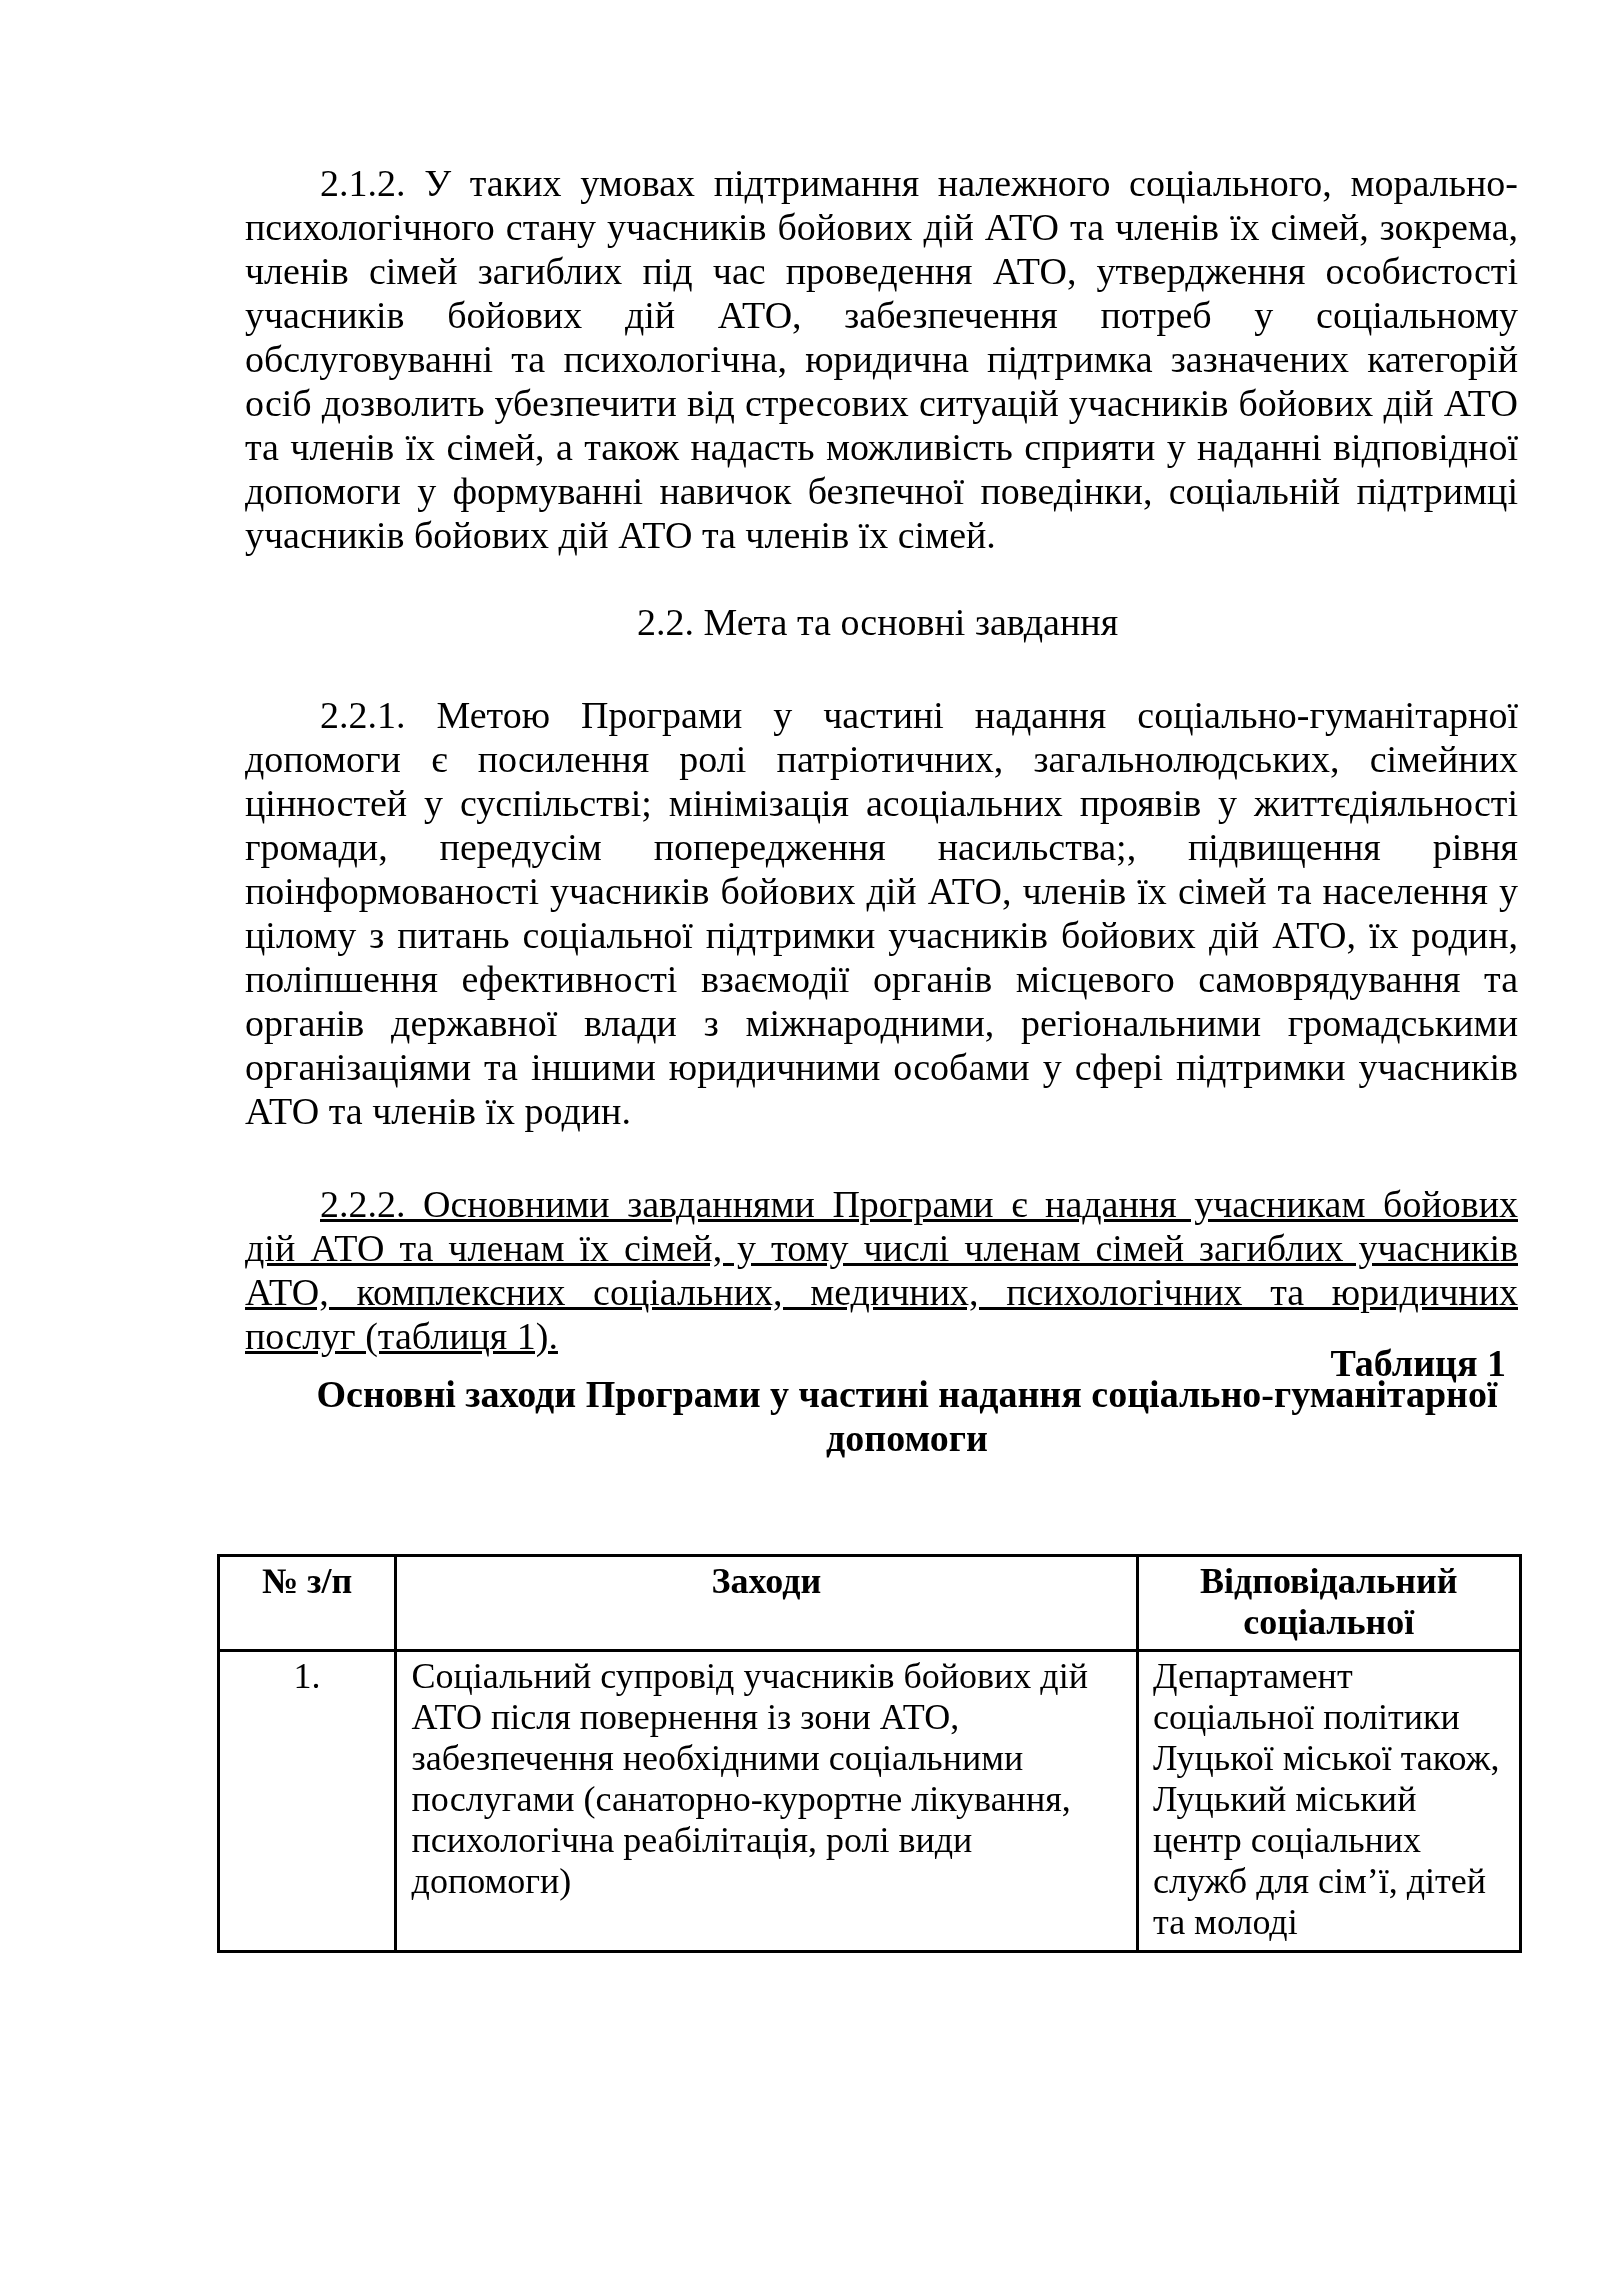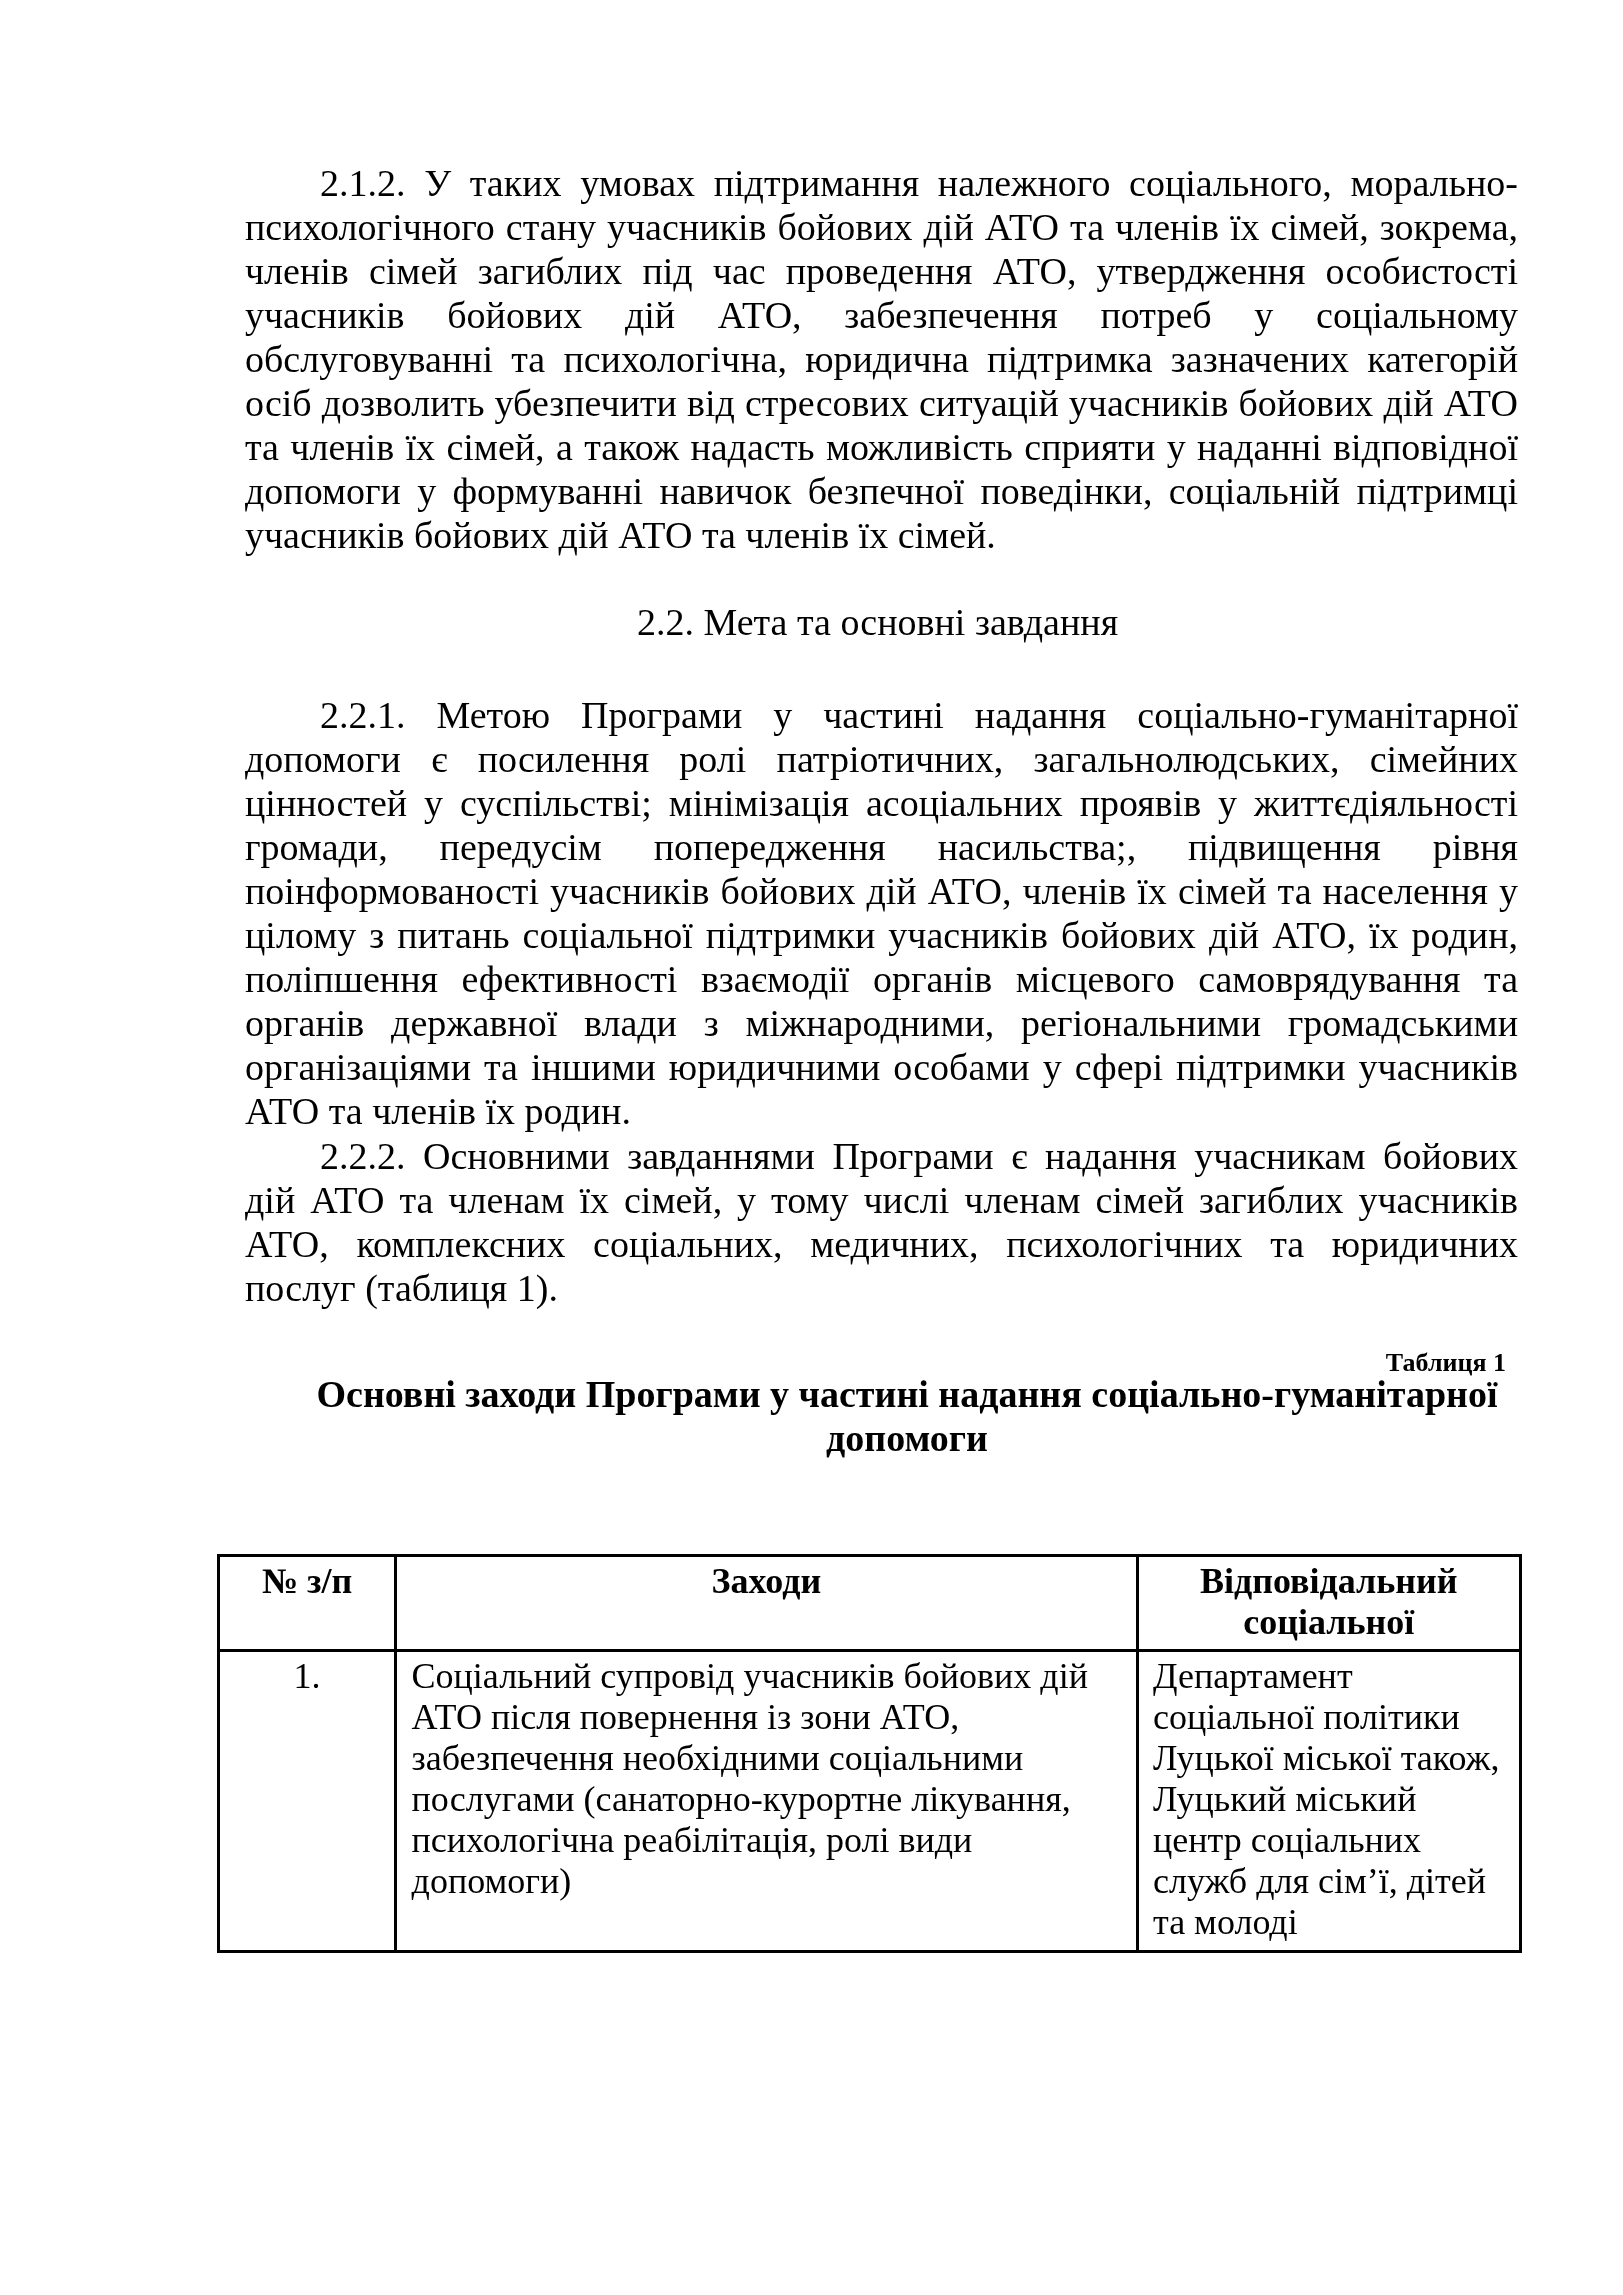--- a/index.html
+++ b/index.html
@@ -14,21 +14,21 @@
     font-size: 38px; line-height: 44px;
     text-align: justify; text-indent: 75px;
     margin: 12px;
   }
   .heading {
     position: absolute; left: 0; width: 1273px; text-align: center;
     font-size: 38px; line-height: 44px; margin: 8px;
   }
   .table-label {
     position: absolute; left: 0; width: 1273px; text-align: right;
-    font-size: 26px; line-height: 44px; font-weight: bold; margin: 0;
+    font-size: 38px; line-height: 44px; font-weight: bold; margin: 0;
   }
   .table-title {
     position: absolute; left: 75px; width: 1198px; text-align: center;
     font-size: 38px; line-height: 44px; font-weight: bold; margin: 0;
   }
   table.main {
     position: absolute; left: 217px; top: 1554px;
     width: 1305px; border-collapse: collapse;
     font-size: 36px; line-height: 41px;
   }
@@ -45,21 +45,21 @@
 </head>
 <body>
 
 <div class="page">
   <p class="para" style="top:149px;">2.1.2. У таких умовах підтримання належного соціального, морально-психологічного стану учасників бойових дій АТО та членів їх сімей, зокрема, членів сімей загиблих під час проведення АТО, утвердження особистості учасників бойових дій АТО, забезпечення потреб у соціальному обслуговуванні та психологічна, юридична підтримка зазначених категорій осіб дозволить убезпечити від стресових ситуацій учасників бойових дій АТО та членів їх сімей, а також надасть можливість сприяти у наданні відповідної допомоги у формуванні навичок безпечної поведінки, соціальній підтримці учасників бойових дій АТО та членів їх сімей.</p>
 
   <p class="heading" style="top:592px;">2.2. Мета та основні завдання</p>
 
   <p class="para" style="top:681px;">2.2.1. Метою Програми у частині надання соціально-гуманітарної допомоги є посилення ролі патріотичних, загальнолюдських, сімейних цінностей у суспільстві; мінімізація асоціальних проявів у життєдіяльності громади, передусім попередження насильства;, підвищення рівня поінформованості учасників бойових дій АТО, членів їх сімей та населення у цілому з питань соціальної підтримки учасників бойових дій АТО, їх родин, поліпшення ефективності взаємодії органів місцевого самоврядування та органів державної влади з міжнародними, регіональними громадськими організаціями та іншими юридичними особами у сфері підтримки учасників АТО та членів їх родин.</p>
 
-  <p class="para" style="top:1122px;">2.2.2. Основними завданнями Програми є надання учасникам бойових дій АТО та членам їх сімей, у тому числі членам сімей загиблих учасників АТО, комплексних соціальних, медичних, психологічних та юридичних послуг (таблиця 1).</p>
+  <p class="para" style="top:1170px;text-decoration:underline;">2.2.2. Основними завданнями Програми є надання учасникам бойових дій АТО та членам їх сімей, у тому числі членам сімей загиблих учасників АТО, комплексних соціальних, медичних, психологічних та юридичних послуг (таблиця 1).</p>
 
   <p class="table-label" style="top:1341px;">Таблиця 1</p>
 
   <p class="table-title" style="top:1372px;">Основні заходи Програми у частині надання соціально-гуманітарної допомоги</p>
 </div>
 
 <table class="main">
   <tbody>
       <tr class="hdr-row">
     <th class="c1">№ з/п</th>

